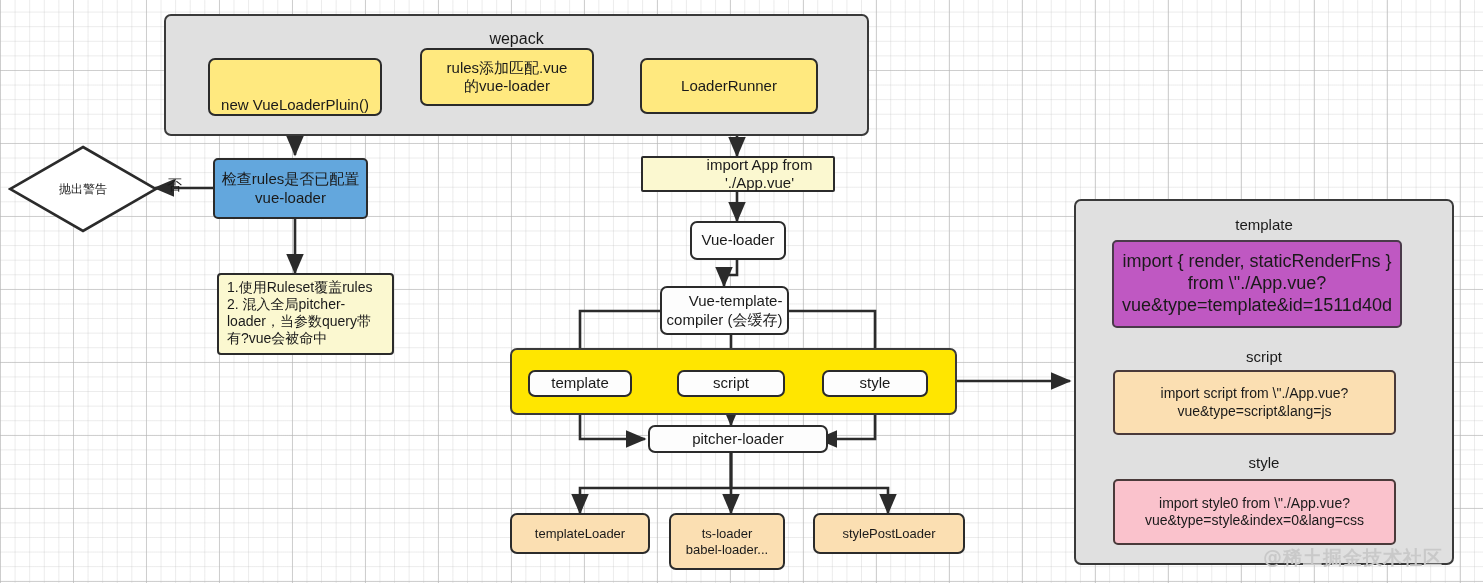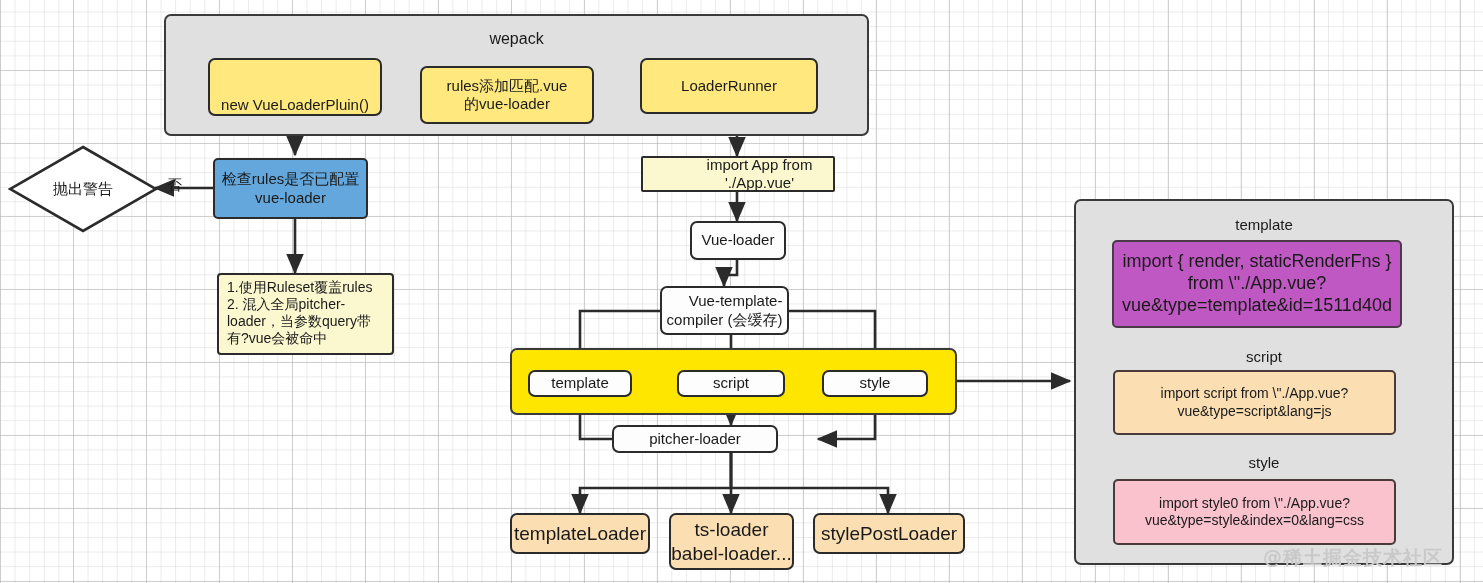--- a/index.html
+++ b/index.html
@@ -36,28 +36,28 @@
   .grp-title{
     position:absolute;left:0;right:0;text-align:center;
     color:#1a1a1a;font-size:16px;
   }
   .yellow{background:#ffe97f;border-radius:7px;font-size:15px;}
   .lt-yellow{background:#fbf8d0;border-radius:2px;font-size:15px;}
   .note{background:#fbf8d0;border-radius:4px;font-size:14px;text-align:left;
         justify-content:flex-start;padding:4px 6px 4px 8px;align-items:flex-start;}
   .blue{background:#63a7dd;border-radius:5px;font-size:15px;}
   .white{background:#fdfdfd;border-radius:7px;font-size:15px;}
-  .orange{background:#fbdfb2;border-radius:7px;font-size:19px;}
+  .orange{background:#fbdfb2;border-radius:7px;font-size:13px;}
   .purple{background:#bf58c2;border-radius:5px;font-size:18px;border:2px solid #4a3a4a;}
   .peach{background:#fbdfb2;border-radius:5px;font-size:14px;border:2px solid #4a3a3a;}
   .pink{background:#fac2cc;border-radius:5px;font-size:14px;border:2px solid #4a3a3a;}
   .band{position:absolute;background:#ffe600;border:2px solid #3a3a3a;border-radius:7px;box-sizing:border-box;}
   .diamond{position:absolute;}
   .dlabel{position:absolute;display:flex;align-items:center;justify-content:center;
-          font-size:15px;color:#1a1a1a;}
+          font-size:12px;color:#1a1a1a;}
   .edge-label{position:absolute;font-size:15px;color:#1a1a1a;background:transparent;}
   .sub-title{position:absolute;text-align:center;font-size:15px;color:#1a1a1a;}
   .watermark{position:absolute;font-size:19px;color:#c9c9c9;letter-spacing:1px;
              font-family:"DejaVu Sans",sans-serif;}
 </style>
 </head>
 <body>
 
 <div id="canvas">
 
@@ -104,21 +104,21 @@
   </svg>
 
   <div class="grp" style="left:164px;top:14px;width:705px;height:122px;">
     <div class="grp-title" style="top:14px;">wepack</div>
   </div>
 
   <div class="node yellow" style="left:208px;top:58px;width:174px;height:58px;align-items:flex-end;">
     <span>new VueLoaderPluin()</span>
   </div>
 
-  <div class="node yellow" style="left:420px;top:66px;width:174px;height:58px;">
+  <div class="node yellow" style="left:420px;top:48px;width:174px;height:58px;">
     <span>rules添加匹配.vue
 的vue-loader</span>
   </div>
 
   <div class="node yellow" style="left:640px;top:58px;width:178px;height:56px;">
     <span>LoaderRunner</span>
   </div>
 
   <svg class="diamond" style="left:8px;top:145px;width:150px;height:88px;" viewBox="0 0 150 88" xmlns="http://www.w3.org/2000/svg">
     <polygon points="75,2 148,44 75,86 2,44" fill="#ffffff" stroke="#2b2b2b" stroke-width="2.6"></polygon>
@@ -162,28 +162,28 @@
   <div class="node white" style="left:528px;top:370px;width:104px;height:27px;">
     <span>template</span>
   </div>
   <div class="node white" style="left:677px;top:370px;width:108px;height:27px;">
     <span>script</span>
   </div>
   <div class="node white" style="left:822px;top:370px;width:106px;height:27px;">
     <span>style</span>
   </div>
 
-  <div class="node white" style="left:612px;top:425px;width:166px;height:28px;">
+  <div class="node white" style="left:648px;top:425px;width:180px;height:28px;">
     <span>pitcher-loader</span>
   </div>
 
   <div class="node orange" style="left:510px;top:513px;width:140px;height:41px;">
     <span>templateLoader</span>
   </div>
-  <div class="node orange" style="left:669px;top:513px;width:125px;height:57px;">
+  <div class="node orange" style="left:669px;top:513px;width:116px;height:57px;">
     <span>ts-loader
 babel-loader...</span>
   </div>
   <div class="node orange" style="left:813px;top:513px;width:152px;height:41px;align-items:center;">
     <span>stylePostLoader</span>
   </div>
 
   <div class="grp" style="left:1074px;top:199px;width:380px;height:366px;">
     <div class="sub-title" style="left:0;right:0;top:15px;">template</div>
     <div class="sub-title" style="left:0;right:0;top:147px;">script</div>

